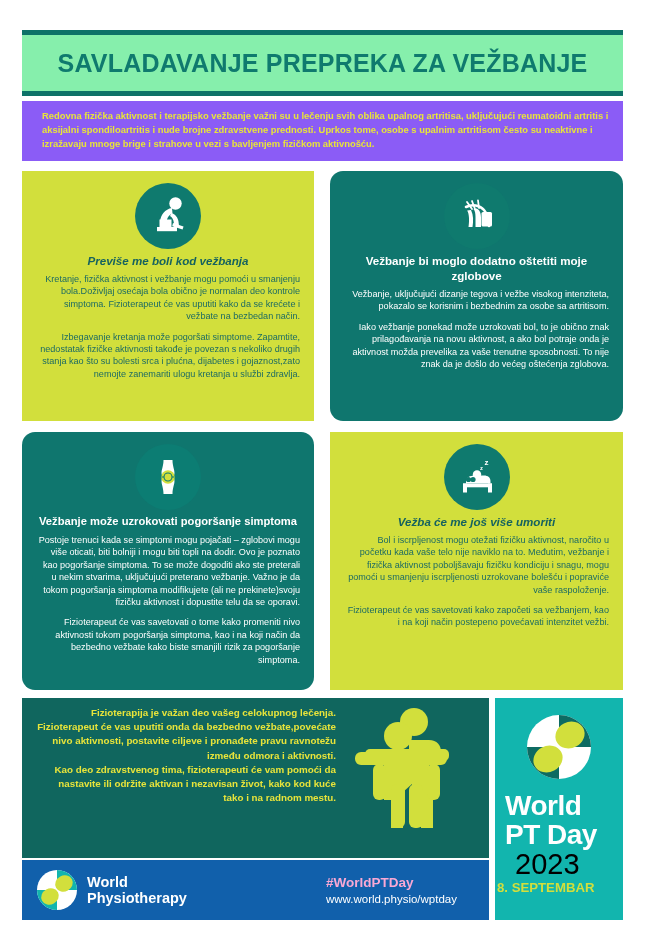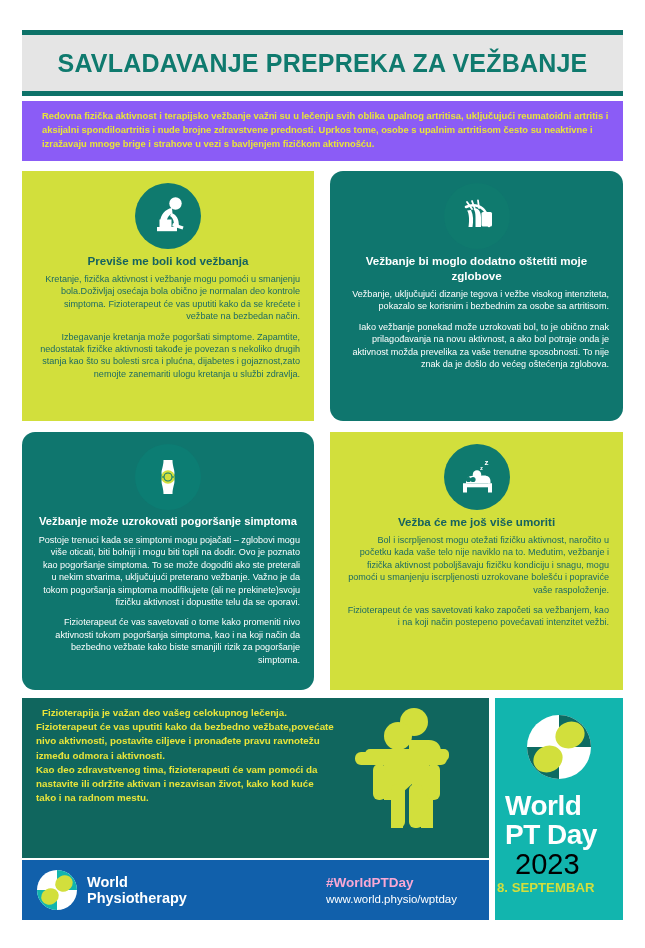--- a/index.html
+++ b/index.html
@@ -7,21 +7,21 @@
     width:645px;height:948px;overflow:hidden;
     font-family:"Liberation Sans","DejaVu Sans",sans-serif;
     -webkit-font-smoothing:antialiased;
   }
   .page{position:relative;width:645px;height:948px;background:#ffffff;box-sizing:border-box;}
 
   
   .top-rule{position:absolute;left:22px;top:30px;width:601px;height:5px;background:#0d7268;}
   .title-bar{
     position:absolute;left:22px;top:35px;width:601px;height:56px;
-    background:#e5e5e5;display:flex;align-items:center;justify-content:center;
+    background:#86efac;display:flex;align-items:center;justify-content:center;
   }
   .title-bar .t{
     color:#0f7a6e;font-weight:bold;font-size:25px;letter-spacing:.2px;
     white-space:nowrap;line-height:1;
   }
   .title-underline{position:absolute;left:22px;top:91px;width:601px;height:5px;background:#0d7268;}
 
   
   .intro{
     position:absolute;left:22px;top:101px;width:601px;height:60px;
@@ -44,36 +44,36 @@
   .icon-wrap{display:flex;justify-content:center;margin:2px 0 4px;}
   .icon-circle{
     width:66px;height:66px;border-radius:50%;background:#0f7a6e;
     display:flex;align-items:center;justify-content:center;
   }
   .c3 .icon-circle{background:#0c7d73;}
 
   .card h2{
     margin:2px 0 5px;text-align:center;font-size:11.6px;font-weight:bold;line-height:15px;
   }
-  .card.lime h2{color:#16625f;}
+  .card.lime h2{color:#16625f;font-style:italic;}
   .card.turq h2{color:#ffffff;}
   .c3 h2{font-size:11.2px;}
 
   .card p{
     margin:0 0 8px;text-align:right;font-size:9.1px;line-height:12.4px;
   }
   .card.lime p{color:#1d6b63;}
   .card.turq p{color:#ffffff;}
 
   
   .bottom-panel{
     position:absolute;left:22px;top:698px;width:467px;height:160px;
     background:#10665e;box-sizing:border-box;padding:8px 12px 0 14px;
   }
-  .bottom-panel .bp-text{width:300px;}
+  .bottom-panel .bp-text{width:300px;text-align:right;}
   .bottom-panel p{
     margin:0 0 0 0;color:#e8e43a;font-size:9.8px;line-height:14.2px;font-weight:bold;
   }
   .bottom-panel p.first{padding-left:6px;}
 
   .exercise-fig{position:absolute;right:26px;top:8px;}
 
   
   .footer-bar{
     position:absolute;left:22px;top:860px;width:467px;height:60px;
@@ -182,21 +182,21 @@
       </div>
     </div>
     <h2>Vežba će me još više umoriti</h2>
     <p>Bol i iscrpljenost mogu otežati fizičku aktivnost, naročito u početku kada vaše telo nije naviklo na to. Međutim, vežbanje i fizička aktivnost poboljšavaju fizičku kondiciju i snagu, mogu pomoći u smanjenju iscrpljenosti uzrokovane bolešću i popraviće vaše raspoloženje.</p>
     <p>Fizioterapeut će vas savetovati kako započeti sa vežbanjem, kao i na koji način postepeno povećavati intenzitet vežbi.</p>
   </div>
 
   <div class="bottom-panel">
     <div class="bp-text">
       <p class="first">Fizioterapija je važan deo vašeg celokupnog lečenja.</p>
-      <p>Fizioterapeut će vas uputiti kako da bezbedno vežbate,povećate nivo aktivnosti, postavite ciljeve i pronađete pravu ravnotežu između odmora i aktivnosti.</p>
+      <p>Fizioterapeut će vas uputiti onda da bezbedno vežbate,povećate nivo aktivnosti, postavite ciljeve i pronađete pravu ravnotežu između odmora i aktivnosti.</p>
       <p>Kao deo zdravstvenog tima, fizioterapeuti će vam pomoći da nastavite ili održite aktivan i nezavisan život, kako kod kuće tako i na radnom mestu.</p>
     </div>
     <div class="exercise-fig">
       <svg width="112" height="132" viewBox="0 0 112 132" aria-hidden="true">
         <g fill="#d2df3c">
 
           <circle cx="63" cy="16" r="14"></circle>
           <path d="M49 34 L78 34 C86 34 90 39 90 46 L90 56 L78 56 L78 100 L66 100 L66 66 L58 66 L58 34 Z"></path>
           <rect x="14" y="43" width="84" height="12" rx="5"></rect>
 

